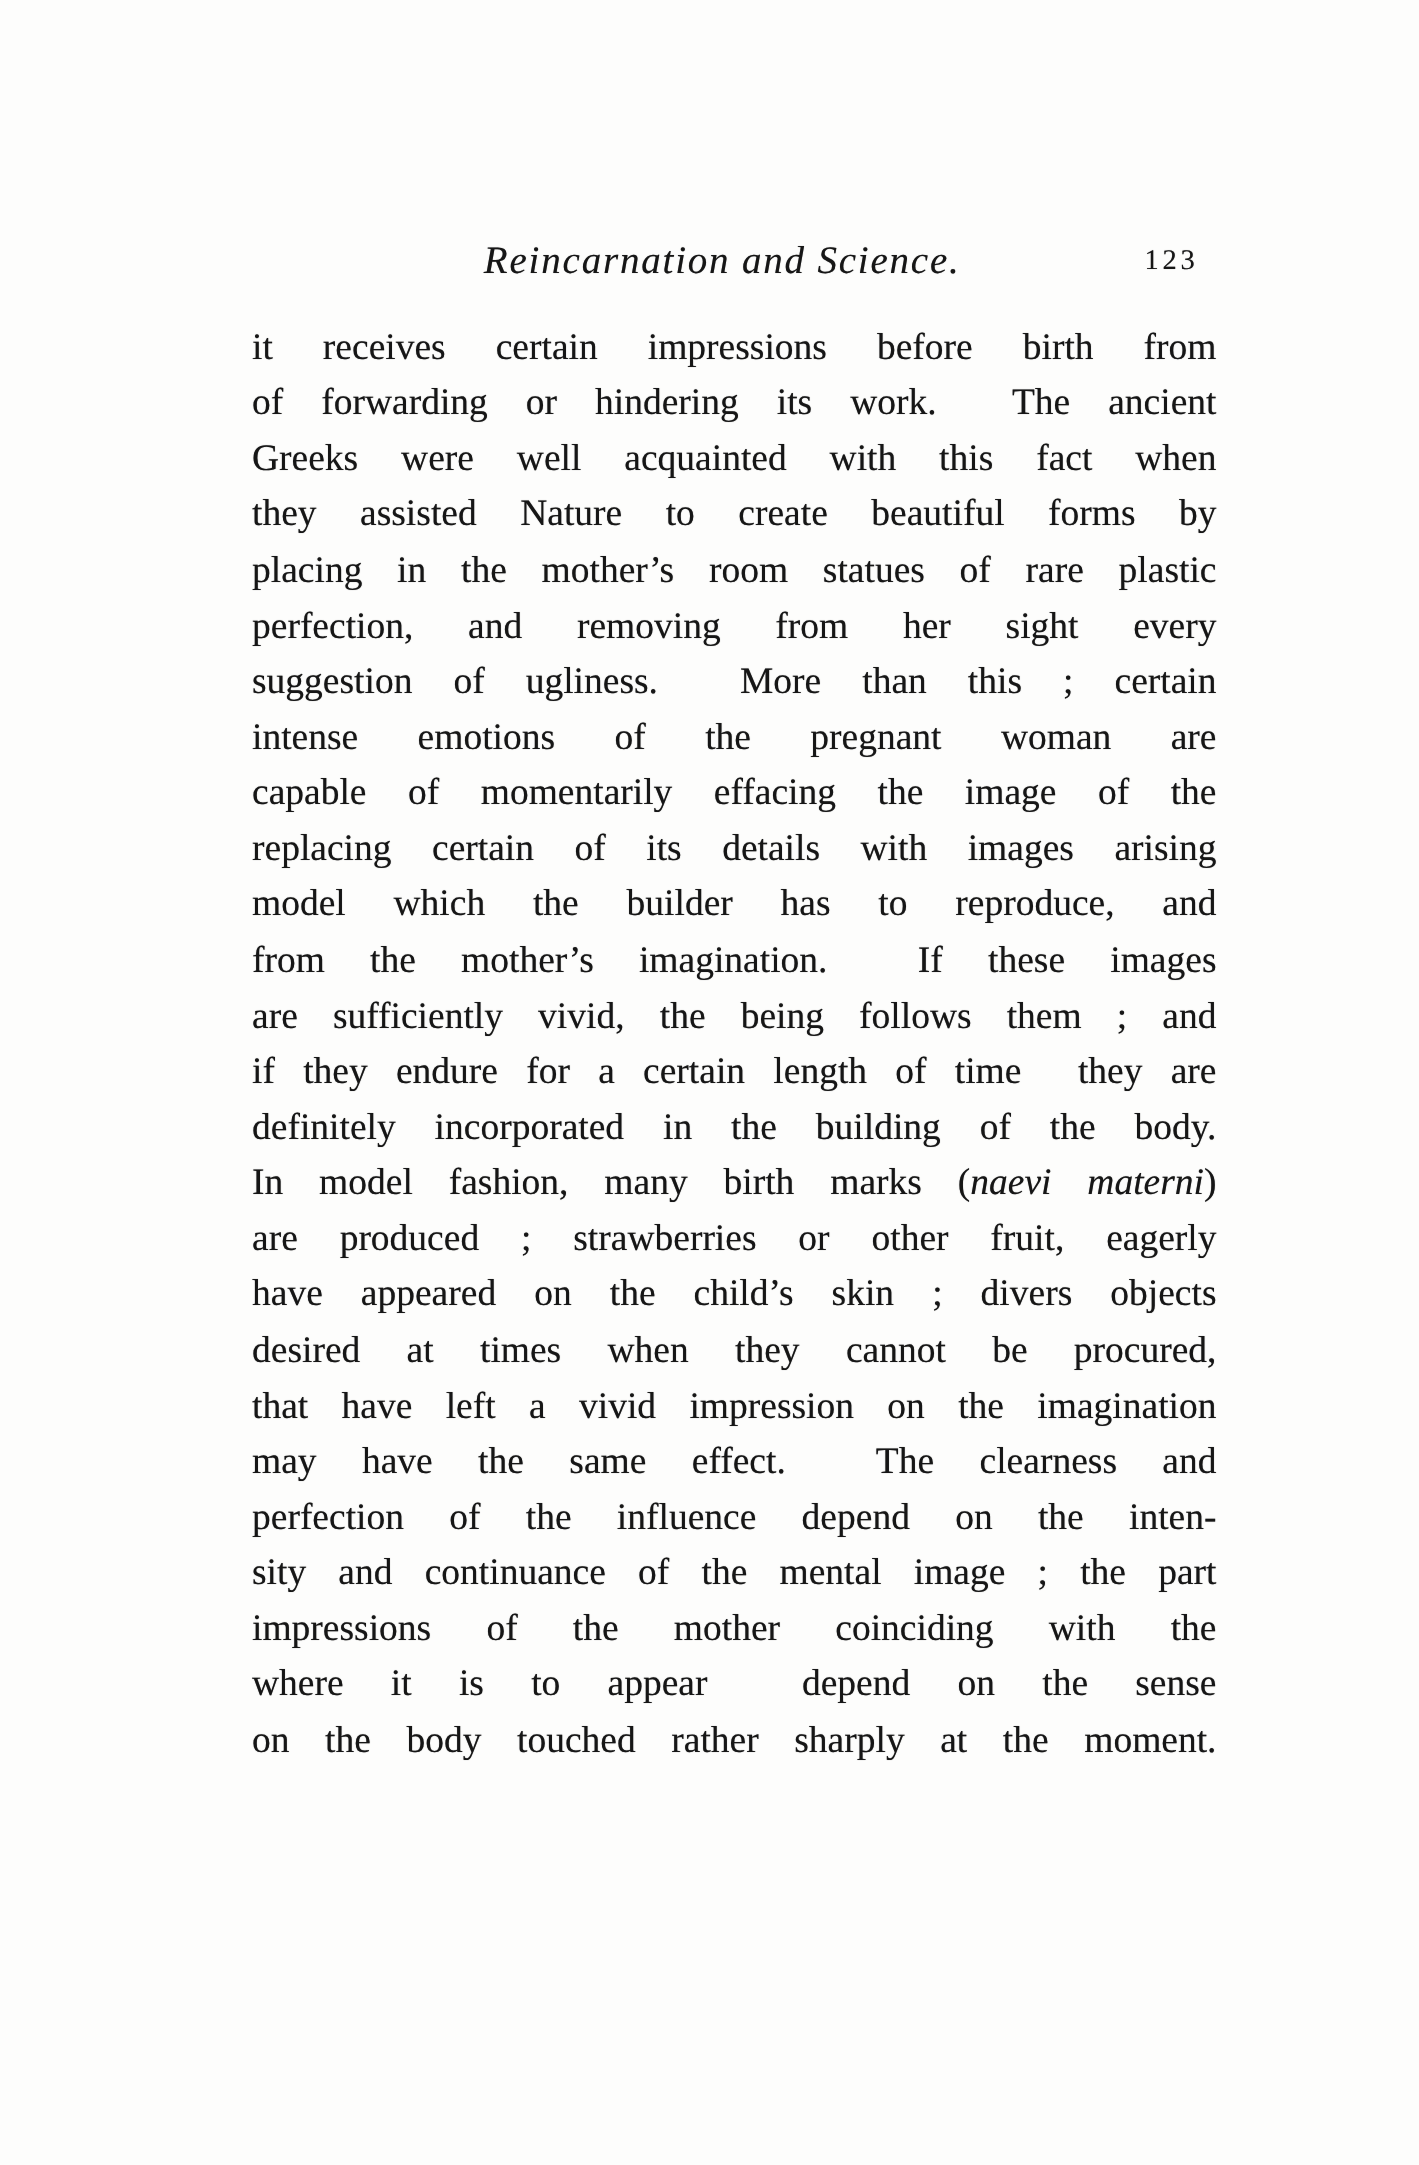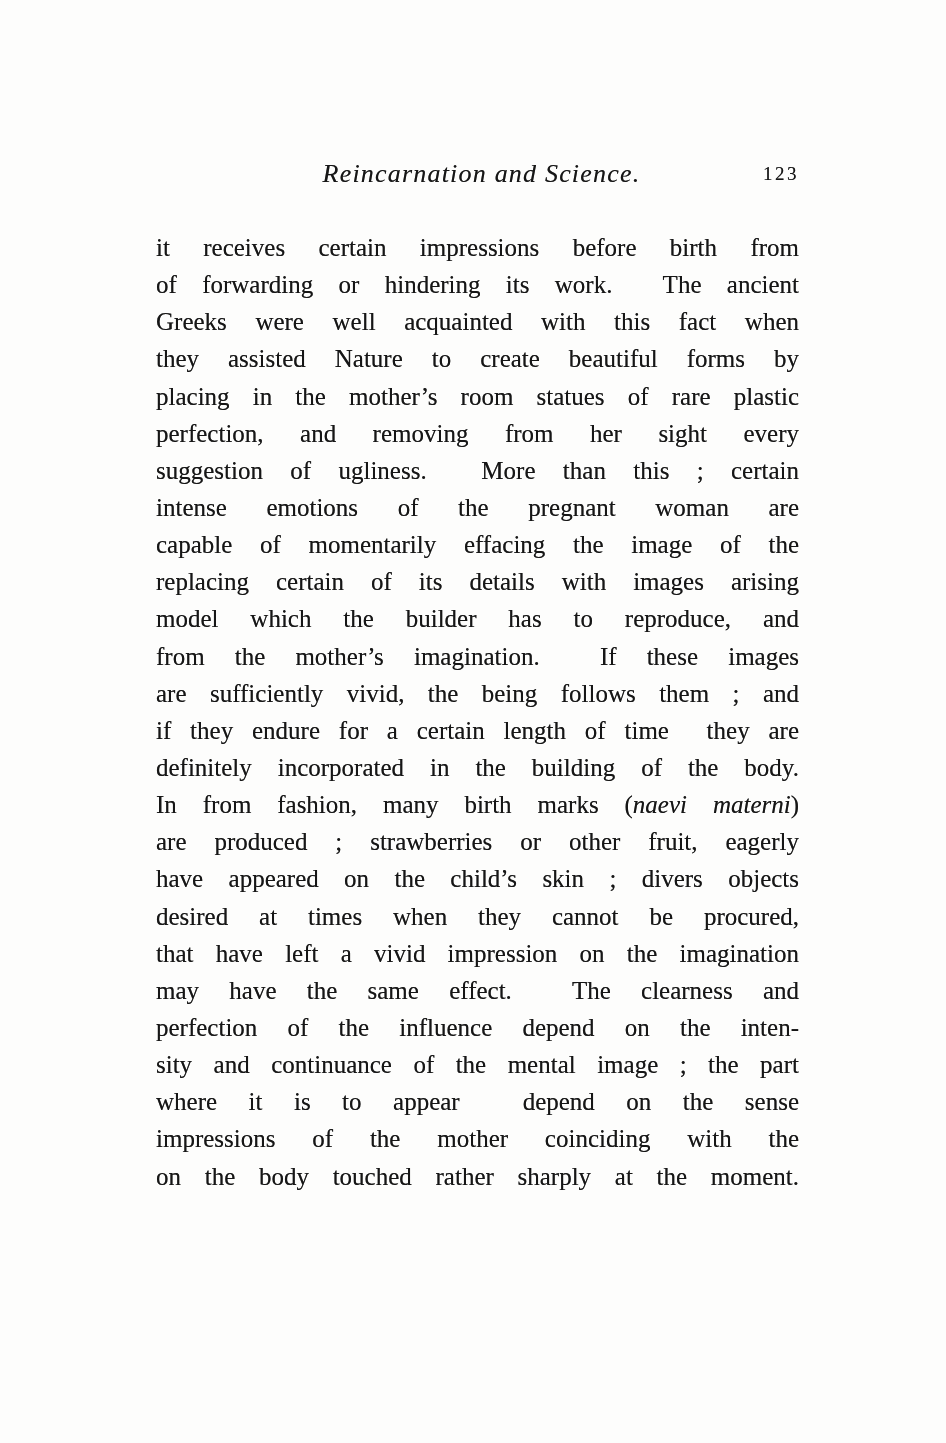--- a/index.html
+++ b/index.html
@@ -37,23 +37,22 @@
     right: 4px;
     top: 0;
     font-style: normal;
     font-size: 19px;
     letter-spacing: 2.5px;
     text-shadow: 0 0 0.5px rgba(20,20,20,0.55);
   }
   .page-body {
     position: absolute;
     top: 213px;
-    left: 156px;
+    left: 168px;
     width: 643px;
-    margin-top: 16px;
   }
   .text-line {
     height: 37.15px;
     line-height: 37.15px;
     font-size: 25px;
     text-align: justify;
     text-align-last: justify;
     text-justify: inter-word;
     text-shadow: 0 0 0.55px rgba(20,20,20,0.6);
     white-space: normal;
@@ -79,25 +78,25 @@
       <div class="text-line"><span>perfection, and removing from her sight every</span></div>
       <div class="text-line"><span>suggestion of ugliness.&nbsp; More than this ; certain</span></div>
       <div class="text-line"><span>intense emotions of the pregnant woman are</span></div>
       <div class="text-line"><span>capable of momentarily effacing the image of the</span></div>
       <div class="text-line"><span>replacing certain of its details with images arising</span></div>
       <div class="text-line"><span>model which the builder has to reproduce, and</span></div>
       <div class="text-line"><span>from the mother’s imagination.&nbsp; If these images</span></div>
       <div class="text-line"><span>are sufficiently vivid, the being follows them ; and</span></div>
       <div class="text-line"><span>if they endure for a certain length of time&nbsp; they are</span></div>
       <div class="text-line"><span>definitely incorporated in the building of the body.</span></div>
-      <div class="text-line"><span>In from fashion, many birth marks (</span><span class="italic">naevi materni</span><span>)</span></div>
+      <div class="text-line"><span>In model fashion, many birth marks (</span><span class="italic">naevi materni</span><span>)</span></div>
       <div class="text-line"><span>are produced ; strawberries or other fruit, eagerly</span></div>
       <div class="text-line"><span>have appeared on the child’s skin ; divers objects</span></div>
       <div class="text-line"><span>desired at times when they cannot be procured,</span></div>
       <div class="text-line"><span>that have left a vivid impression on the imagination</span></div>
       <div class="text-line"><span>may have the same effect.&nbsp; The clearness and</span></div>
       <div class="text-line"><span>perfection of the influence depend on the inten-</span></div>
       <div class="text-line"><span>sity and continuance of the mental image ; the part</span></div>
+      <div class="text-line"><span>impressions of the mother coinciding with the</span></div>
       <div class="text-line"><span>where it is to appear&nbsp; depend on the sense</span></div>
-      <div class="text-line"><span>impressions of the mother coinciding with the</span></div>
       <div class="text-line"><span>on the body touched rather sharply at the moment.</span></div>
     </div>
 </div>
 
 </body></html>

